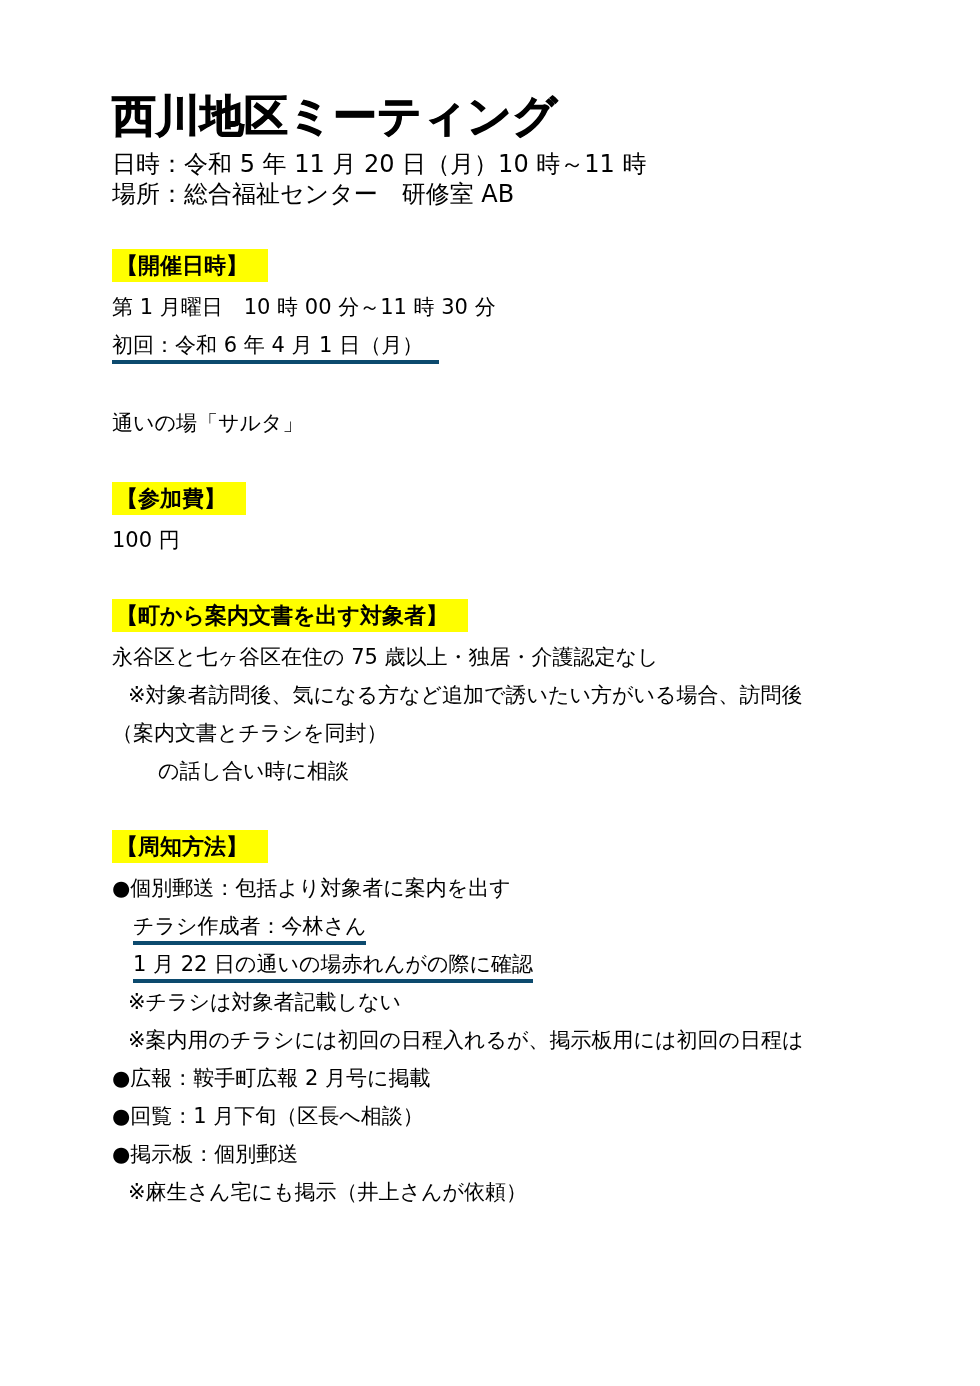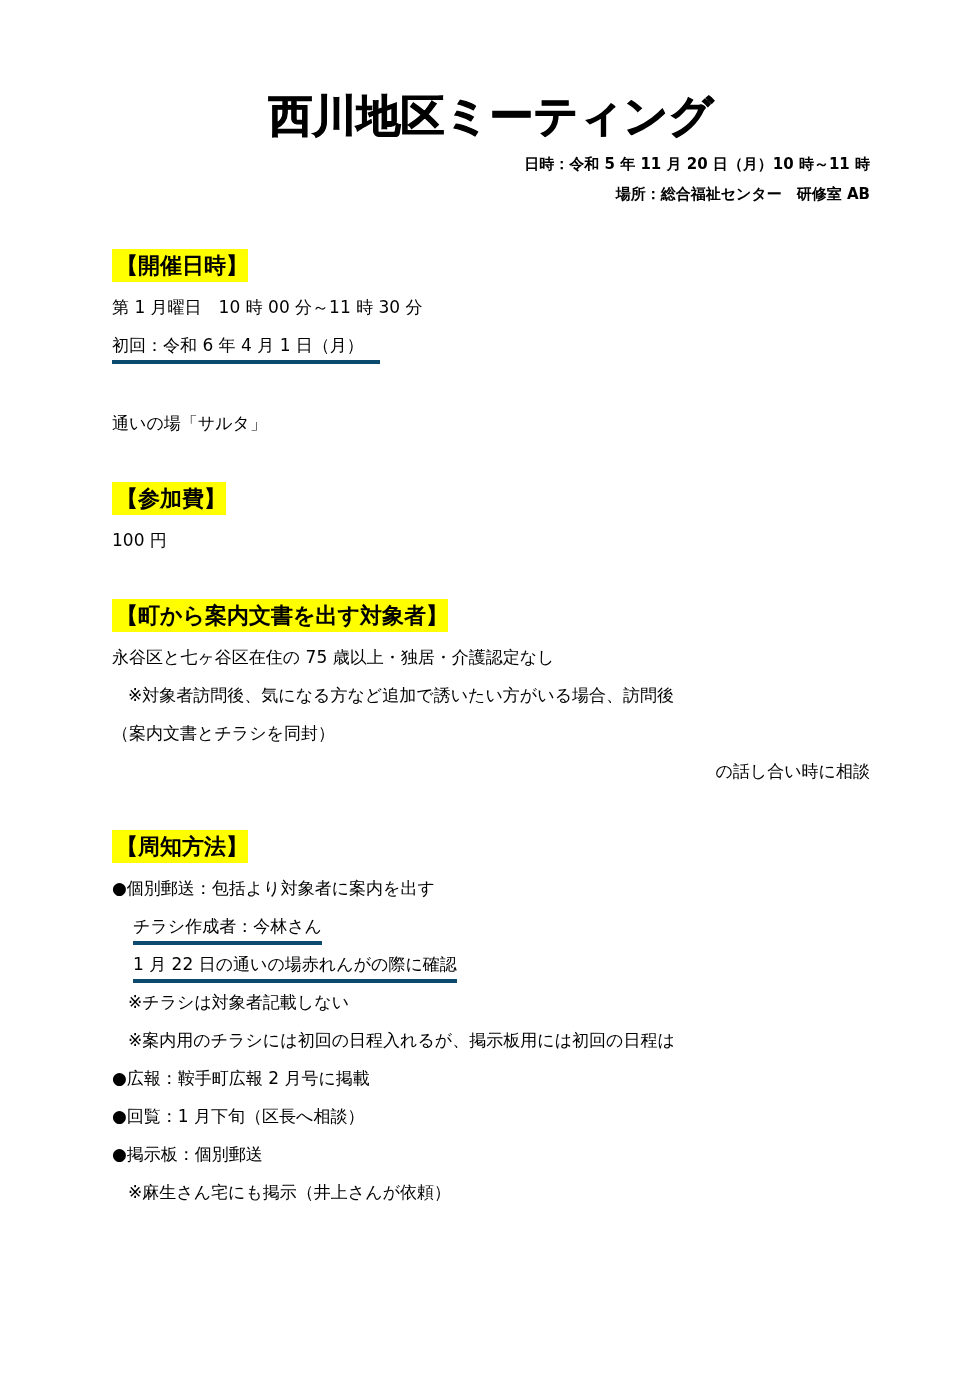--- a/index.html
+++ b/index.html
@@ -15,54 +15,52 @@
     overflow: hidden;
   }
   .page {
     box-sizing: border-box;
     width: 980px;
     height: 1386px;
     padding: 90px 110px 0 112px;
     background: #ffffff;
   }
   .title {
-    text-align: center;
     font-size: 44px;
     line-height: 1.2;
     font-weight: bold;
     letter-spacing: 0px;
     -webkit-text-stroke: 1px #000;
   }
   .meta {
     margin-top: 6px;
-    text-align: right;
-    font-size: 15px;
+    text-align: left;
+    font-size: 24px;
     line-height: 30px;
-    font-weight: bold;
   }
   .section {
     margin-top: 40px;
   }
   .section-heading {
     display: inline-block;
     background: #ffff00;
     font-size: 22px;
     line-height: 27px;
     font-weight: bold;
-    padding: 3px 0 3px 4px;
+    padding: 3px 20px 3px 4px;
     margin-bottom: 6px;
   }
   .line {
-    font-size: 17px;
+    font-size: 21px;
     line-height: 38px;
     white-space: pre;
   }
   .ind-1 { margin-left: 16px; }   
   .ind-2 { margin-left: 21px; text-decoration: underline; }   
-  .ind-3 { margin-left: 46px; text-align: right; }   
+  .ind-3 { margin-left: 46px; }   
   .u {
     display: inline-block;
     line-height: 30px;
     border-bottom: 4px solid #0c4a6e;
   }
   .u-ext { padding-right: 16px; } 
 </style>
 </head>
 <body>
 

